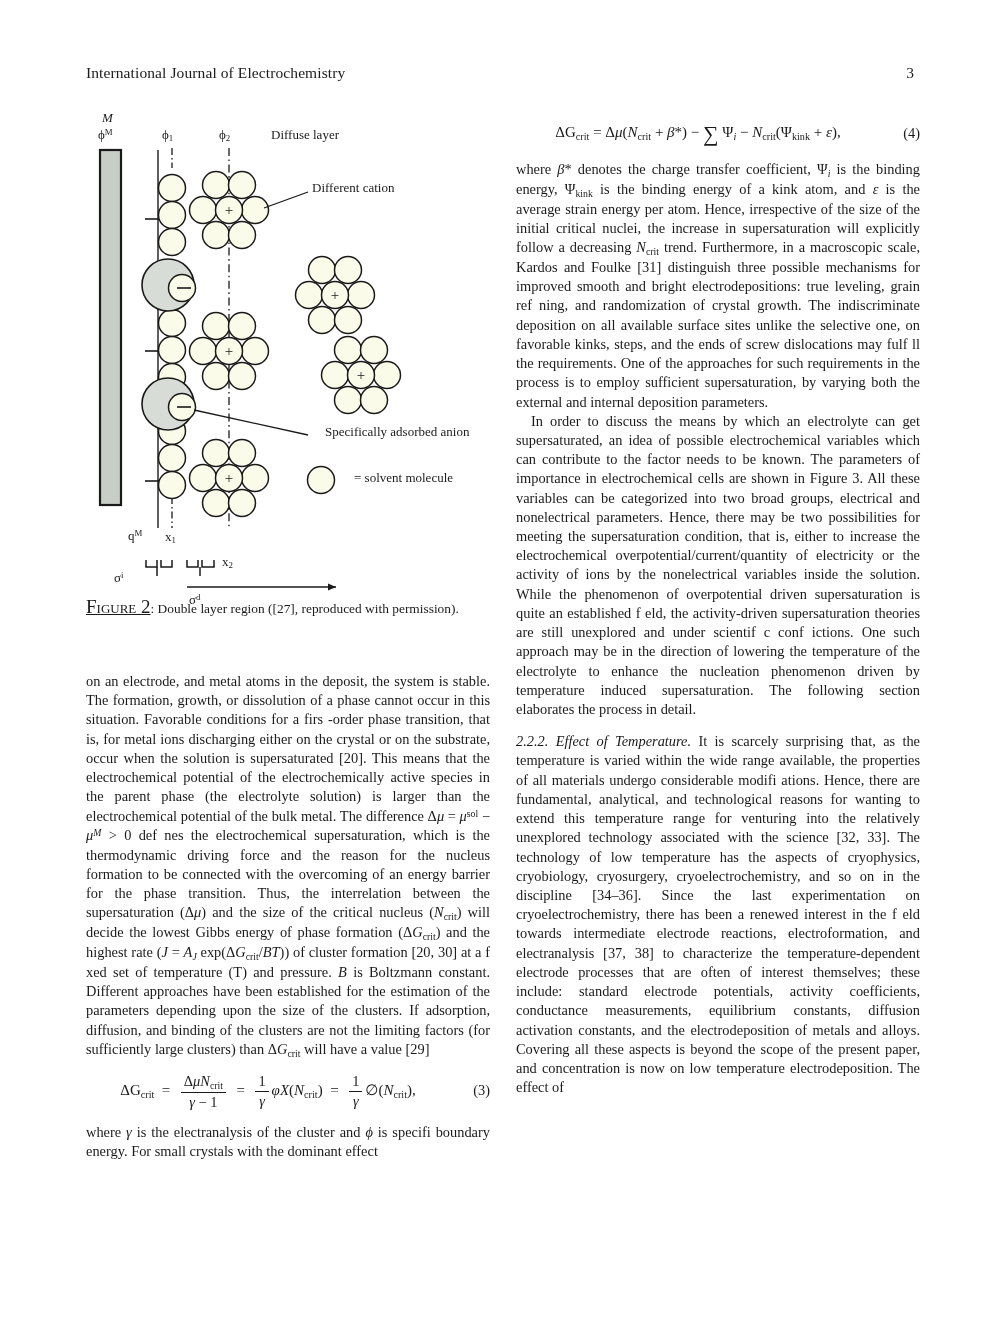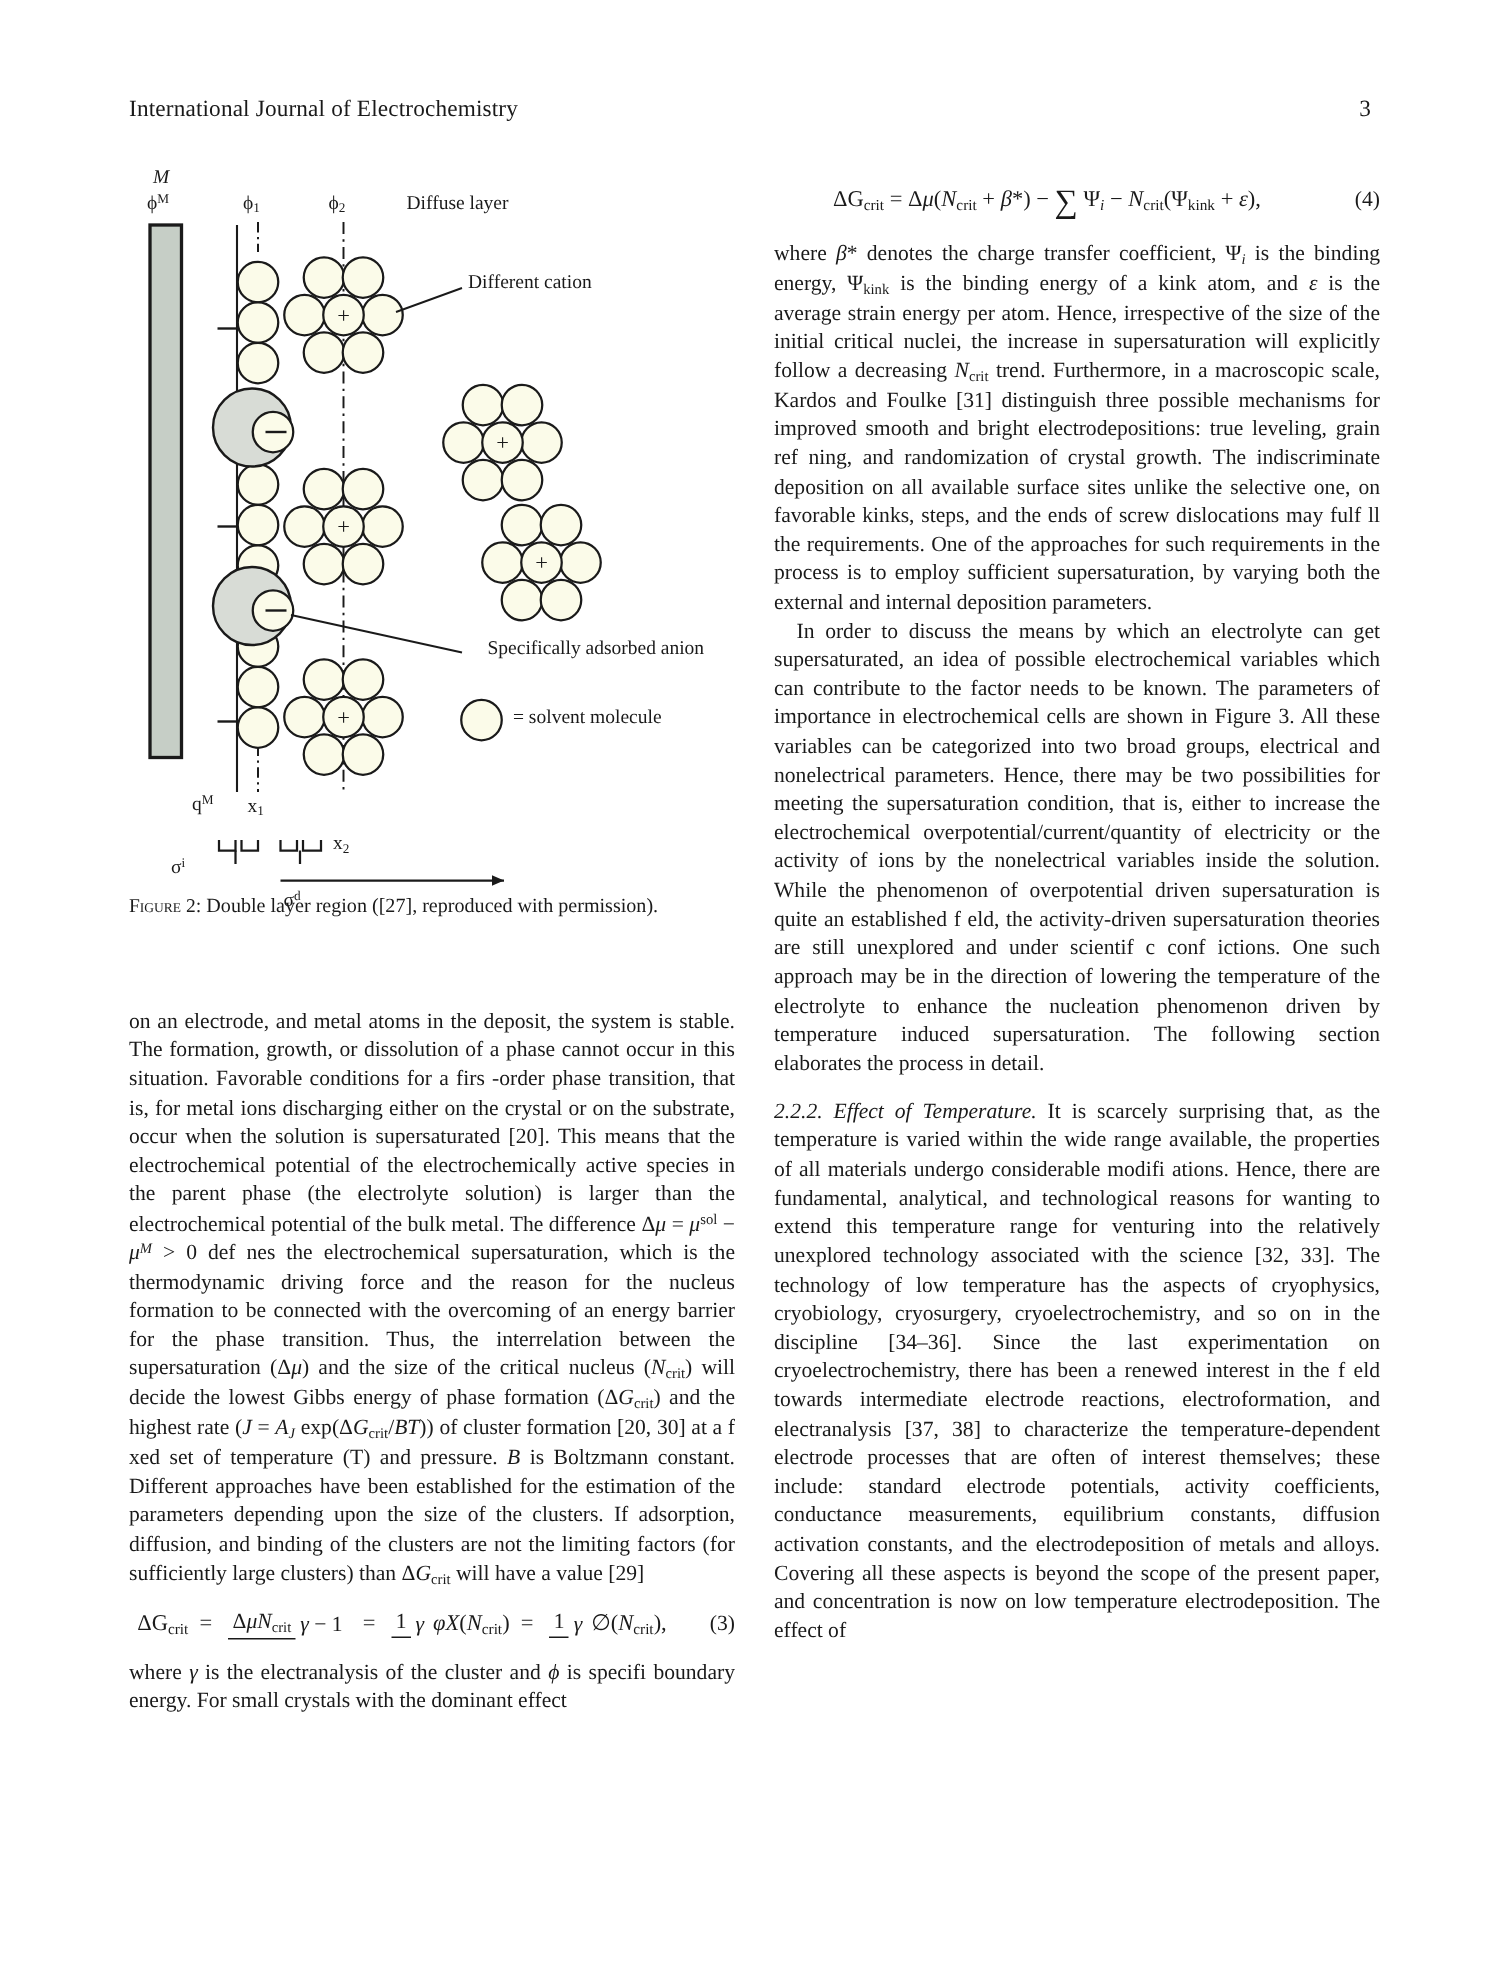--- a/index.html
+++ b/index.html
@@ -71,21 +71,21 @@
     transform: translateY(-50%);
     font-size: 14.4px;
   }
   .eq .eqbody {
     display: inline-block;
     padding-right: 40px;
   }
 
   .frac {
     display: inline-flex;
-    flex-direction: row;
+    flex-direction: column;
     align-items: center;
     vertical-align: middle;
     margin: 0 3px;
     font-size: 0.96em;
   }
   .frac .num {
     padding: 0 3px 1px 3px;
     border-bottom: 1px solid #1a1a1a;
     line-height: 1.15;
   }
@@ -113,21 +113,22 @@
   .figcaption {
     position: absolute;
     left: 86px;
     top: 595px;
     width: 412px;
     font-size: 13.4px;
     line-height: 1.3;
   }
   .smallcaps {
     font-variant: small-caps;
-    font-size: 13px;
+    font-size: 19px;
+    text-decoration: underline;
   }
 
   .fig-canvas {
     position: absolute;
     left: 0; top: 0;
     width: 404px; height: 545px;
   }
 
   
   .flab {
@@ -279,21 +280,21 @@
     <span class="flab" style="left:76px; top:19px;">
       <span class="ital">ϕ</span><sub>1</sub>
     </span>
     <span class="flab" style="left:133px; top:19px;">
       <span class="ital">ϕ</span><sub>2</sub>
     </span>
     <span class="flab" style="left:185px; top:19px;">Diffuse layer</span>
 
     <span class="flab" style="left:226px; top:72px;">Different cation</span>
     <span class="flab" style="left:239px; top:316px;">Specifically adsorbed anion</span>
-    <span class="flab" style="left:256px; top:362px;">= solvent molecule</span>
+    <span class="flab" style="left:268px; top:362px;">= solvent molecule</span>
 
     <span class="flab" style="left:42px; top:420px;">
       <span class="ital">q</span><sup class="ital">M</sup>
     </span>
     <span class="flab" style="left:79px; top:421px;">
       <span class="ital">x</span><sub>1</sub>
     </span>
     <span class="flab" style="left:136px; top:446px;text-align:center;">
       <span class="ital">x</span><sub>2</sub>
     </span>

